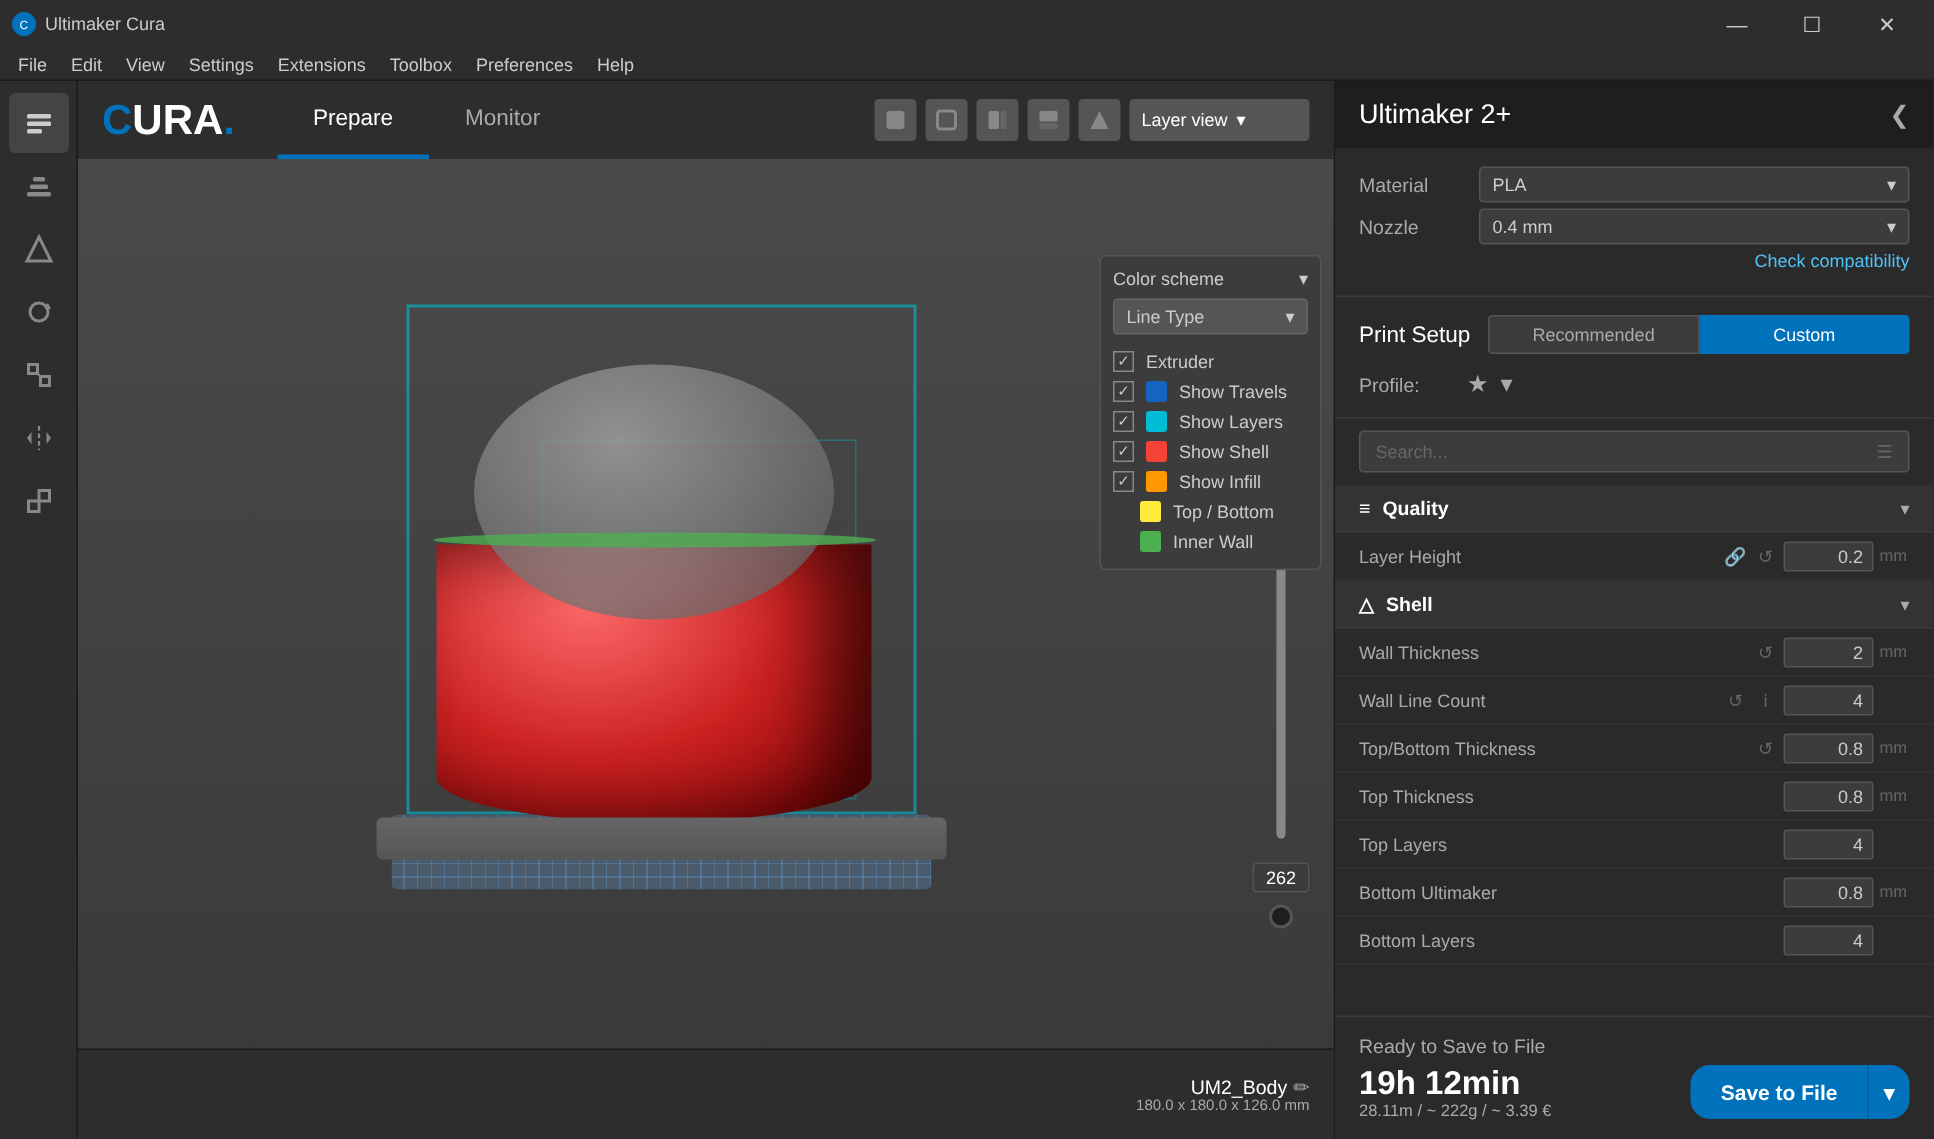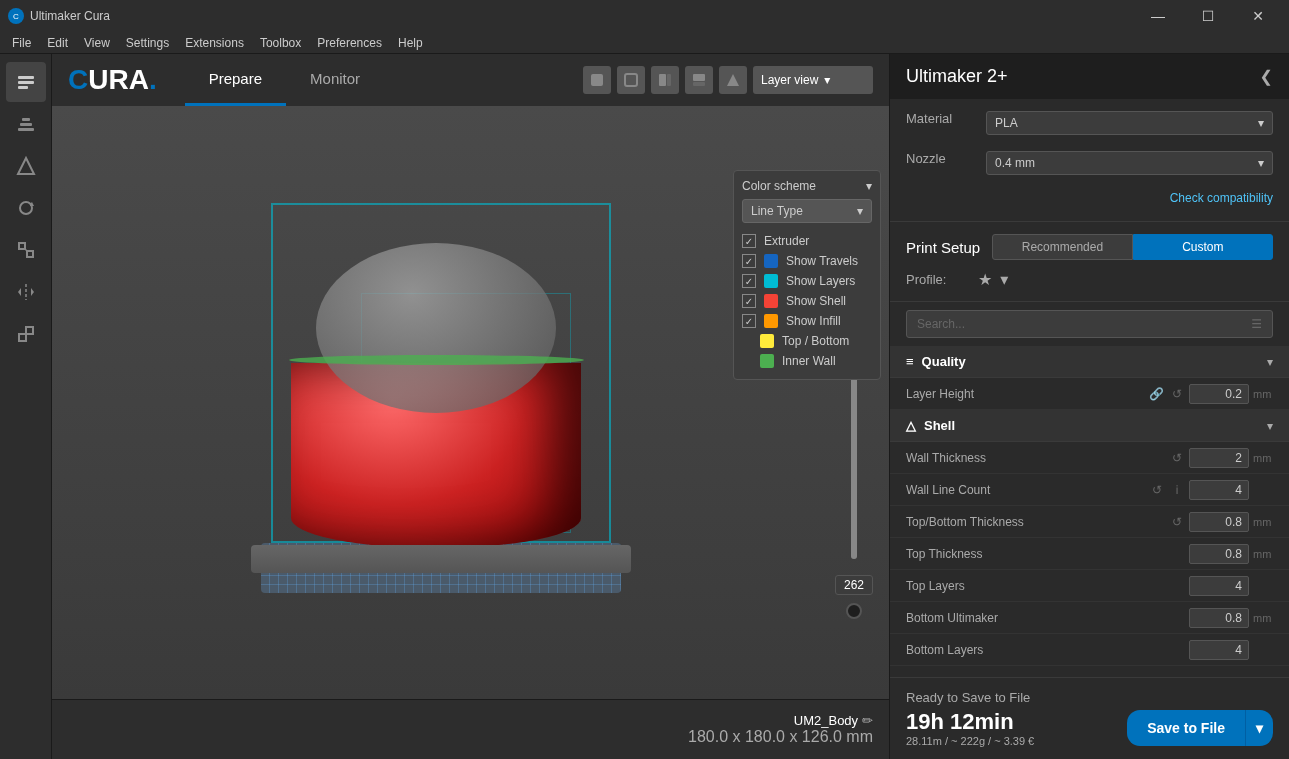--- a/index.html
+++ b/index.html
@@ -117,39 +117,39 @@
     }
 
     
     .bottom-bar {
       position: absolute; bottom: 0; left: 0; right: 0; height: 60px;
       background: #2d2d2d; display: flex; align-items: center; justify-content: flex-end;
       padding: 0 16px; color: #ccc; font-size: 12px; gap: 8px; border-top: 1px solid #1a1a1a;
     }
     .file-info { text-align: right; }
     .file-name { display: flex; align-items: center; gap: 4px; justify-content: flex-end; color: #fff; font-size: 13px; }
-    .file-dims { color: #aaa; font-size: 16px; }
+    .file-dims { color: #aaa; font-size: 10px; }
     .edit-icon { color: #aaa; cursor: pointer; }
 
     
     .right-panel {
       width: 400px; background: #2a2a2a; display: flex; flex-direction: column;
       border-left: 1px solid #1a1a1a; overflow: hidden;
     }
     .rp-header {
       background: #1e1e1e; padding: 12px 16px; display: flex; align-items: center;
       justify-content: space-between; flex-shrink: 0;
     }
     .rp-title { color: #fff; font-size: 18px; font-weight: 500; }
     .rp-expand { color: #aaa; cursor: pointer; font-size: 16px; }
 
     
     .machine-settings { padding: 12px 16px; border-bottom: 1px solid #3a3a3a; flex-shrink: 0; }
     .setting-row {
-      display: flex; align-items: flex-start; margin-bottom: 16px;
+      display: flex; align-items: center; margin-bottom: 4px;
     }
     .setting-label { color: #aaa; font-size: 13px; width: 80px; }
     .setting-select {
       flex: 1; background: #3c3c3c; border: 1px solid #555; color: #ccc;
       padding: 4px 8px; font-size: 12px; border-radius: 3px; display: flex;
       justify-content: space-between; align-items: center; cursor: pointer;
     }
     .check-compat { color: #4fc3f7; font-size: 12px; cursor: pointer; text-align: right; margin-bottom: 4px; }
 
     

